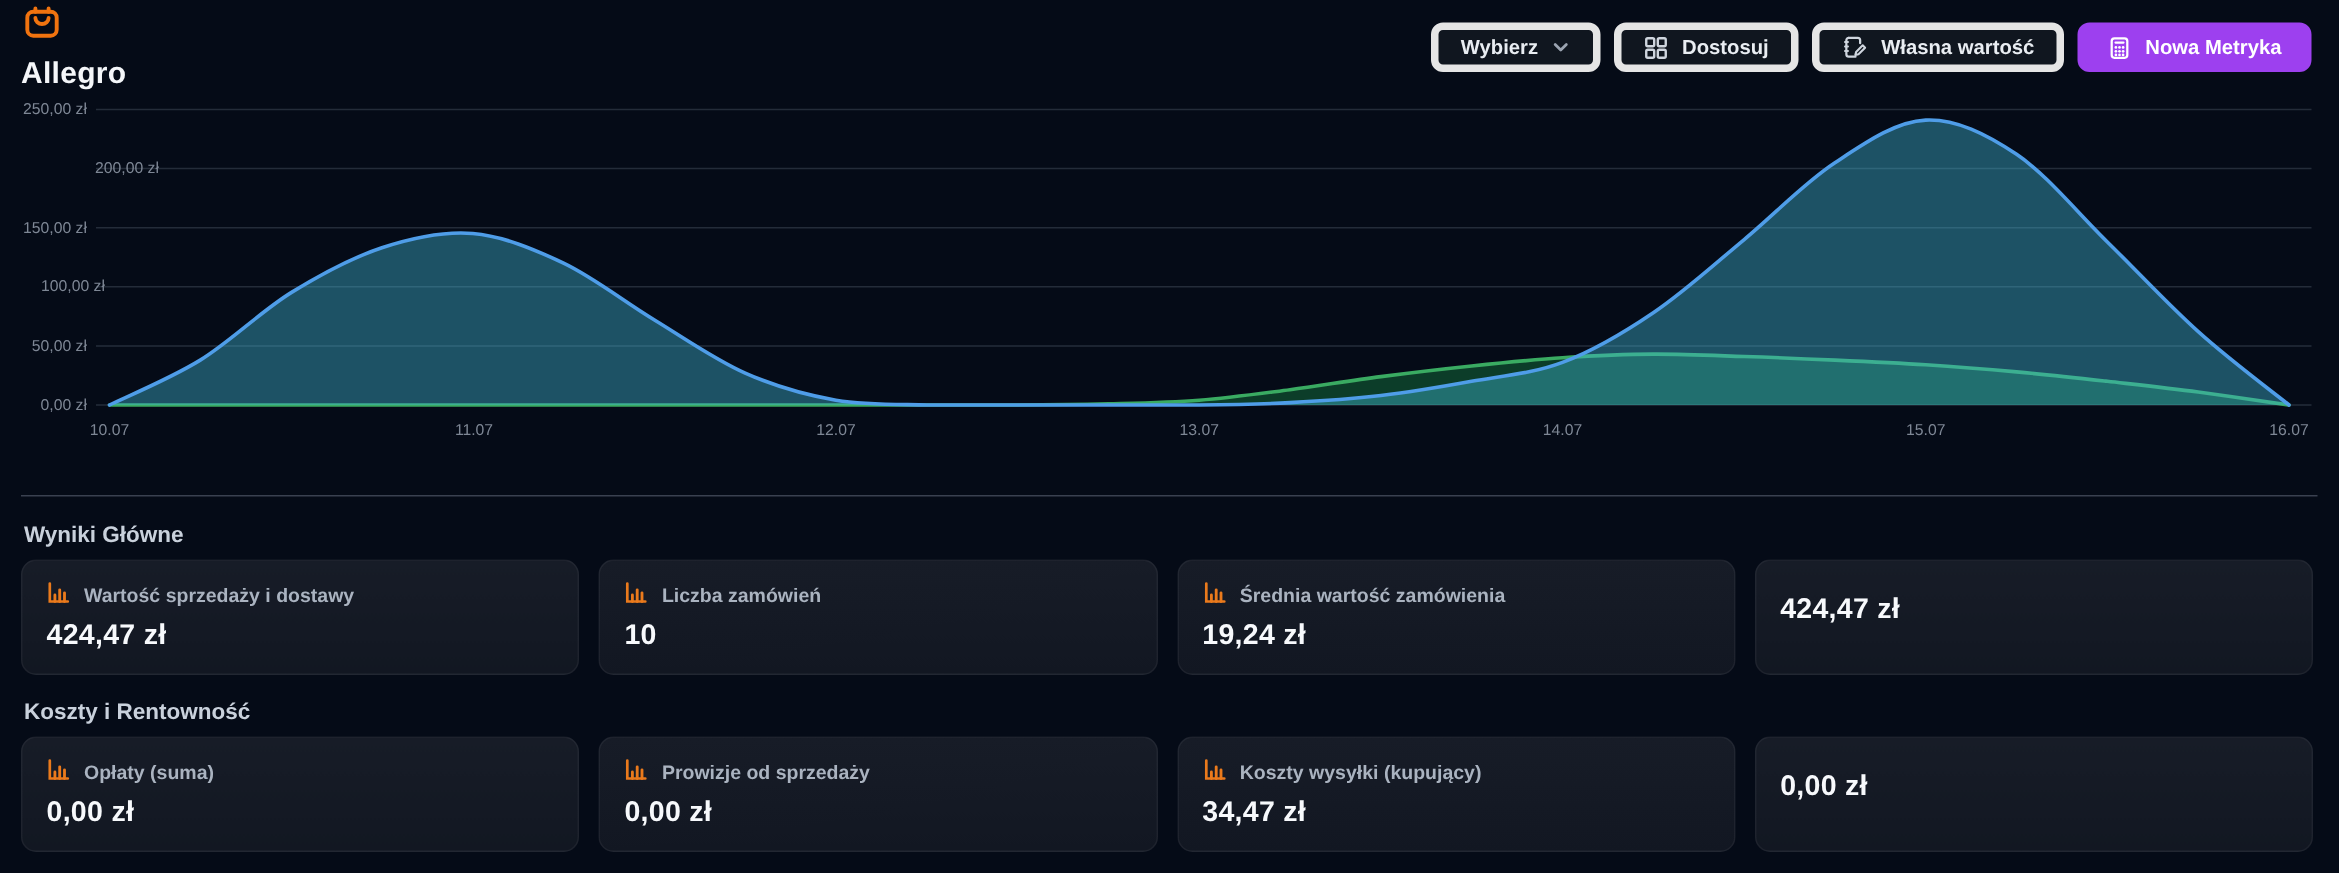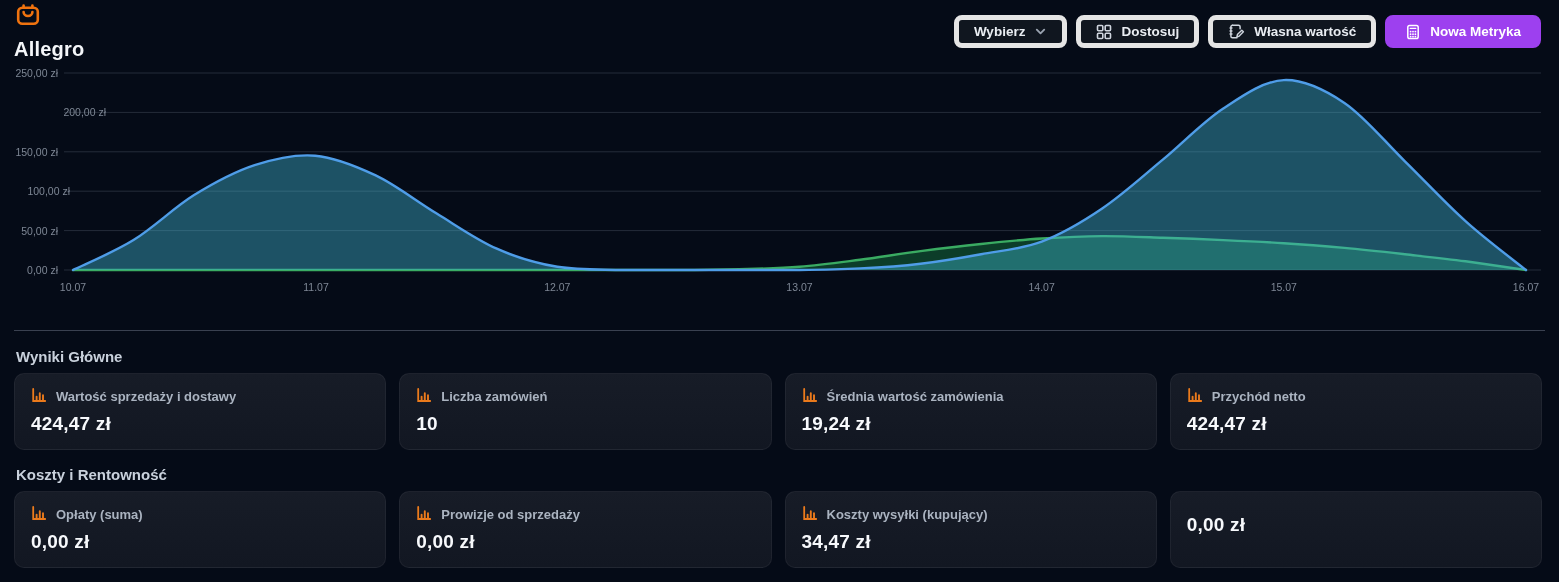--- a/index.html
+++ b/index.html
@@ -176,29 +176,20 @@
           <svg width="16" height="17" viewBox="0 0 16 17" fill="none">
             <path d="M2.2 2 v12 h12" stroke="#ea7a1c" stroke-width="1.8" stroke-linecap="round"></path>
             <path d="M5.6 14 v-4.4 M8.8 14 v-7.8 M12 14 v-5.8" stroke="#ea7a1c" stroke-width="1.9" stroke-linecap="round"></path>
           </svg>
         </span>
         <span class="metric-label">Średnia wartość zamówienia</span>
       </div>
       <div class="metric-value">19,24 zł</div>
     </div>
     <div class="metric-card">
-      <div class="metric-top">
-        <span style="display: inline-flex;">
-          <svg width="16" height="17" viewBox="0 0 16 17" fill="none">
-            <path d="M2.2 2 v12 h12" stroke="#ea7a1c" stroke-width="1.8" stroke-linecap="round"></path>
-            <path d="M5.6 14 v-4.4 M8.8 14 v-7.8 M12 14 v-5.8" stroke="#ea7a1c" stroke-width="1.9" stroke-linecap="round"></path>
-          </svg>
-        </span>
-        <span class="metric-label">Przychód netto</span>
-      </div>
       <div class="metric-value">424,47 zł</div>
     </div>
   </div>
 
 <div class="section-title" style="top:466px;">Koszty i Rentowność</div>
 <div id="grid-1" class="metrics-grid" style="top:491px;">
     <div class="metric-card">
       <div class="metric-top">
         <span style="display: inline-flex;">
           <svg width="16" height="17" viewBox="0 0 16 17" fill="none">

